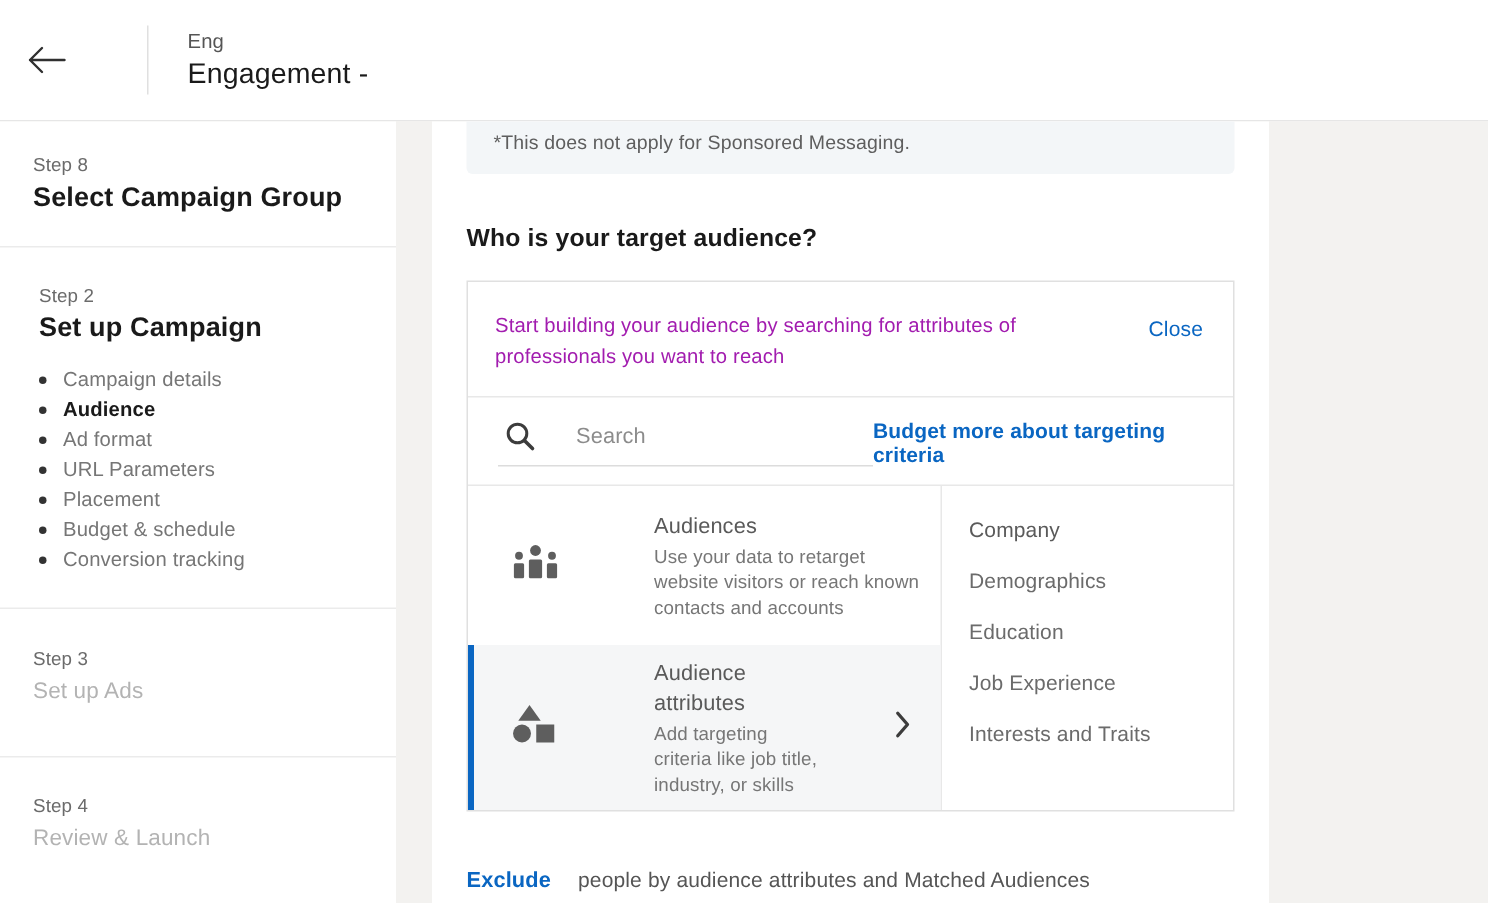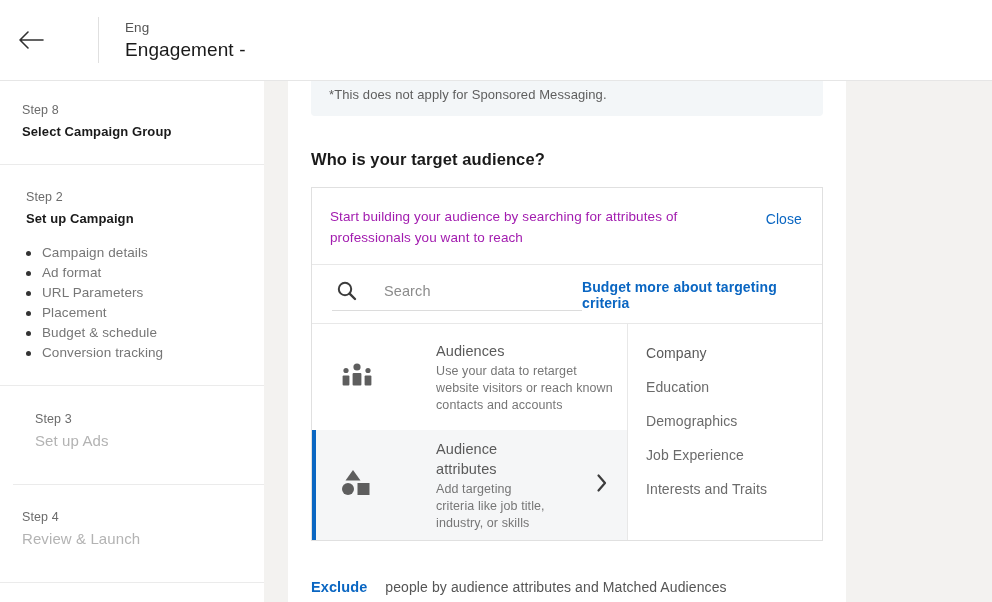--- a/index.html
+++ b/index.html
@@ -56,27 +56,27 @@
     width: 264px; height: 521px;
     background: #ffffff;
     overflow: hidden;
   }
   .step-block {
     border-bottom: 1px solid #ebebeb;
     padding: 22px 0 22px 22px;
   }
   .step-block.s1 { padding-top: 20px; padding-bottom: 22px; }
   .step-block.s2 { padding-left: 26px; padding-top: 23px; padding-bottom: 22px; }
-  .step-block.s3 { padding-left: 22px; padding-top: 24px; padding-bottom: 33px; margin-left: 13px;}
+  .step-block.s3 { padding-left: 22px; padding-top: 24px; padding-bottom: 33px;}
   .step-block.s4 { padding-left: 22px; padding-top: 23px; padding-bottom: 33px;}
   .step-label {
     font-size: 12.5px; color: #6b6b6b; line-height: 18px; letter-spacing:.1px;
   }
   .step-title {
-    font-size: 13px; color: #1a1a1a; font-weight: bold;
+    font-size: 18px; color: #1a1a1a; font-weight: bold;
     line-height: 21px; margin-top: 2px; letter-spacing: .1px;
   }
   .step-title.muted { color: #b3b3b3; font-weight: normal; font-size: 15px;}
   .substeps { list-style: none; margin: 14px 0 0 0; padding: 0; }
   .substeps li {
     position: relative;
     font-size: 13.5px; color: #767676;
     line-height: 20px; padding-left: 16px; margin-bottom: 0px;
     cursor: pointer; letter-spacing: .1px;
   }
@@ -236,20 +236,21 @@
     <div class="step-block s1">
       <div class="step-label">Step 8</div>
       <div class="step-title">Select Campaign Group</div>
     </div>
 
     <div class="step-block s2">
       <div class="step-label">Step 2</div>
       <div class="step-title">Set up Campaign</div>
       <ul class="substeps">
         <li>Campaign details</li>
+        <li class="current">Audience</li>
         <li>Ad format</li>
         <li>URL Parameters</li>
         <li>Placement</li>
         <li>Budget &amp; schedule</li>
         <li>Conversion tracking</li>
       </ul>
     </div>
 
     <div class="step-block s3">
       <div class="step-label">Step 3</div>
@@ -329,22 +330,22 @@
               <svg width="14" height="20" viewBox="0 0 14 20" fill="none">
                 <path d="M3.5 2.5 L10 10 L3.5 17.5" stroke="#3c3c3c" stroke-width="2.2" stroke-linecap="round" stroke-linejoin="round"></path>
               </svg>
             </span>
           </div>
 
         </div>
 
         <div class="pane-right">
           <div class="cat-row active">Company</div>
+          <div class="cat-row">Demographics</div>
           <div class="cat-row">Education</div>
-          <div class="cat-row">Demographics</div>
           <div class="cat-row">Job Experience</div>
           <div class="cat-row">Interests and Traits</div>
         </div>
 
       </div>
     </section>
 
     <div class="exclude-row">
       <span class="link exclude-link">Exclude</span>
       <span class="exclude-text">people by audience attributes and Matched Audiences</span>

